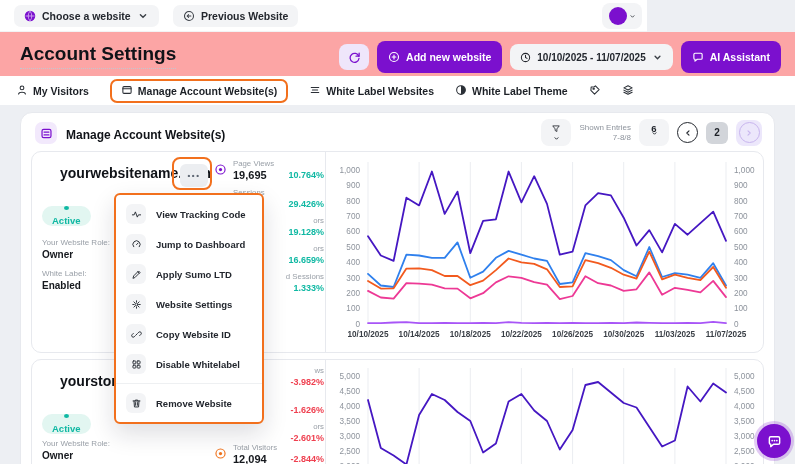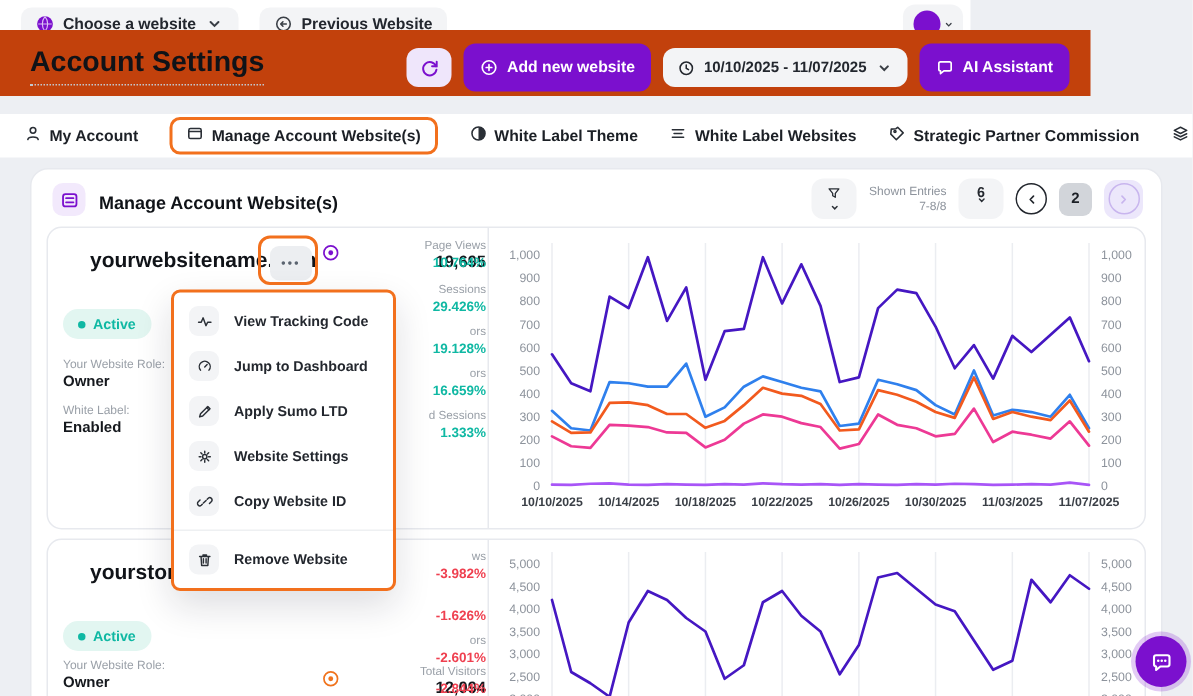--- a/index.html
+++ b/index.html
@@ -10,21 +10,21 @@
   
   .topbar { position:absolute; left:0; top:0; width:647px; height:32px; background:#fff; border-bottom:1px solid #f2f3f5; }
   .pill { position:absolute; top:5px; height:22px; display:flex; align-items:center; gap:6px;
     background:#f3f4f6; border-radius:7px; padding:0 10px; font-size:10.5px; font-weight:600; color:#23272e; cursor:pointer; }
   .pill svg, .tiny-svg { width:12px; height:12px; display:block; }
   .avatar-wrap { position:absolute; right:5px; top:3px; width:40px; height:26px; background:#f3f4f6; border-radius:8px;
     display:flex; align-items:center; justify-content:center; gap:2px; cursor:pointer; }
   .avatar { width:18px; height:18px; border-radius:50%; background:#7b10ce; }
 
   
-  .header { position:absolute; left:0; top:20px; width:727px; height:44px; background:#c2410c; }
+  .header { position:absolute; left:0; top:32px; width:795px; height:44px; background:#fca5a5; }
   .page-title { position:absolute; left:20px; top:11px; font-size:19px; font-weight:700; color:#101318;
     border-bottom:1.5px dotted #c2c7cf; padding-bottom:3px; }
   .hdr-right { position:absolute; right:14px; top:9px; display:flex; align-items:center; gap:8px; }
   .icon-btn { width:30px; height:26px; border-radius:8px; background:#efe6fb; color:#7b10ce;
     display:flex; align-items:center; justify-content:center; cursor:pointer; }
   .icon-btn svg { width:13px; height:13px; }
   .btn-purple { height:26px; border-radius:8px; background:#7b10ce; color:#fff; display:flex; align-items:center;
     gap:6px; padding:16px 11px; font-size:10.5px; font-weight:700; cursor:pointer; border:none; }
   .btn-purple svg { width:12px; height:12px; }
   .date-pill { height:26px; border-radius:8px; background:#f3f4f6; display:flex; align-items:center; gap:6px;
@@ -62,29 +62,29 @@
   .circle-btn.disabled { border-color:#c8b5ee; color:#c8b5ee; background:transparent; cursor:default; }
 
   
   .row-card { position:absolute; left:10px; width:733px; background:#fff; border:1px solid #e7e9ee; border-radius:10px; }
   .site-name { position:absolute; left:28px; top:13px; font-size:14px; font-weight:700; color:#101318; }
   .dots-btn { position:absolute; left:148px; top:12px; width:28px; height:23px; background:#eceef1; border-radius:6px;
     color:#5b6470; font-size:8px; letter-spacing:1.5px; display:flex; align-items:center; justify-content:center;
     font-weight:700; cursor:pointer; }
   .ann-box { position:absolute; border:2.5px solid #f2701d; border-radius:8px; pointer-events:none; z-index:60; }
   .badge { position:absolute; left:10px; top:54px; height:20px; display:inline-flex; align-items:center; gap:5px;
-    background:#e2f6f1; border-radius:10px; padding:0 10px; font-size:9.5px; font-weight:700; color:#0fb8a3; }
+    background:#e2f6f1; border-radius:10px; padding:0 10px; font-size:9.5px; font-weight:700; color:#0fb8a3;flex-direction:column; }
   .badge .dot { width:5px; height:5px; border-radius:50%; background:#0fb8a3; }
   .field { position:absolute; }
   .f-label { font-size:8px; color:#9aa0a8; }
   .f-value { font-size:10px; font-weight:700; color:#15181d; margin-top:2px; }
   .f-value.teal { color:#0fb8a3; }
 
   .stats { position:absolute; left:180px; top:0; width:112px; height:100%; }
-  .stat { position:absolute; left:0; width:112px;text-align:right; }
+  .stat { position:absolute; left:0; width:112px; }
   .s-icon { position:absolute; left:2px; top:3px; width:13px; height:13px; }
   .s-icon svg { width:13px; height:13px; }
   .s-icon.purple { color:#7b10ce; } .s-icon.orange { color:#f0731d; }
   .s-label { margin-left:21px; font-size:7.8px; color:#9aa0a8; white-space:nowrap; }
   .s-value { margin-left:21px; font-size:11px; font-weight:700; color:#15181d; margin-top:1px; }
   .s-frag { position:absolute; right:0; top:0; font-size:7.8px; color:#9aa0a8; }
   .s-pct { position:absolute; right:0; top:11px; font-size:9px; font-weight:700; }
   .s-pct.up { color:#0fb8a3; } .s-pct.down { color:#ef4050; }
 
   .chart-col { position:absolute; left:293px; top:0; width:440px; height:100%; border-left:1px solid #e7e9ee; overflow:hidden; }
@@ -179,48 +179,47 @@
       </button>
     </div>
   </div>
 
   <div class="tabs">
       <div class="tab ">
         <span><svg viewBox="0 0 16 16" fill="none" stroke="currentColor" stroke-width="1.4" stroke-linecap="round" stroke-linejoin="round">
             <circle cx="8" cy="5.2" r="2.5"></circle>
             <path d="M3.4 13.4c.6-3.1 8.6-3.1 9.2 0"></path>
           </svg></span>
-        <span>My Account</span>
+        <span>My Visitors</span>
       </div>
       <div class="tab hl">
         <span><svg viewBox="0 0 16 16" fill="none" stroke="currentColor" stroke-width="1.4" stroke-linecap="round" stroke-linejoin="round">
             <rect x="2.5" y="3.5" width="11" height="9" rx="1.5"></rect>
             <path d="M2.5 6.2h11"></path>
           </svg></span>
         <span>Manage Account Website(s)</span>
       </div>
       <div class="tab ">
         <span><svg viewBox="0 0 16 16" fill="none" stroke="currentColor" stroke-width="1.4" stroke-linecap="round" stroke-linejoin="round">
+            <path d="M3 4.6h10M4.5 8h7M3 11.4h10"></path>
+          </svg></span>
+        <span>White Label Websites</span>
+      </div>
+      <div class="tab ">
+        <span><svg viewBox="0 0 16 16" fill="none" stroke="currentColor" stroke-width="1.4" stroke-linecap="round" stroke-linejoin="round">
             <circle cx="8" cy="8" r="5.8"></circle>
             <path d="M8 2.2a5.8 5.8 0 0 1 0 11.6z" fill="currentColor" stroke="none"></path>
           </svg></span>
         <span>White Label Theme</span>
-      </div>
-      <div class="tab ">
-        <span><svg viewBox="0 0 16 16" fill="none" stroke="currentColor" stroke-width="1.4" stroke-linecap="round" stroke-linejoin="round">
-            <path d="M3 4.6h10M4.5 8h7M3 11.4h10"></path>
-          </svg></span>
-        <span>White Label Websites</span>
       </div>
       <div class="tab ">
         <span><svg viewBox="0 0 16 16" fill="none" stroke="currentColor" stroke-width="1.4" stroke-linecap="round" stroke-linejoin="round">
             <path d="M8.6 2.5l4.9 4.9-6.1 6.1-4.9-4.9.4-4.5 4.2-.4z"></path>
             <circle cx="6.2" cy="6.2" r=".9"></circle>
           </svg></span>
-        <span>Strategic Partner Commission</span>
       </div>
       <div class="tab ">
         <span><svg viewBox="0 0 16 16" fill="none" stroke="currentColor" stroke-width="1.4" stroke-linecap="round" stroke-linejoin="round">
             <path d="M8 2.4l5.5 2.8L8 8 2.5 5.2z"></path>
             <path d="M2.5 8.2L8 10.9l5.5-2.7M2.5 11L8 13.7 13.5 11"></path>
           </svg></span>
       </div>
     </div>
 
   <div class="panel">
@@ -460,20 +459,31 @@
         <span class="mi-label">Website Settings</span>
       </div>
       <div class="menu-item">
         <span class="mi-icon">
           <svg viewBox="0 0 16 16" fill="none" stroke="currentColor" stroke-width="1.4" stroke-linecap="round" stroke-linejoin="round">
             <path d="M6.7 9.3l2.6-2.6M5.6 10.4l-1 1a2.2 2.2 0 0 1-3.1-3.1l1.9-1.9M10.4 5.6l1-1a2.2 2.2 0 0 1 3.1 3.1l-1.9 1.9"></path>
           </svg>
         </span>
         <span class="mi-label">Copy Website ID</span>
       </div>
+      <div class="menu-item">
+        <span class="mi-icon">
+          <svg viewBox="0 0 16 16" fill="none" stroke="currentColor" stroke-width="1.4" stroke-linecap="round" stroke-linejoin="round">
+            <rect x="2.8" y="2.8" width="4.2" height="4.2" rx="1"></rect>
+            <rect x="9" y="2.8" width="4.2" height="4.2" rx="1"></rect>
+            <rect x="2.8" y="9" width="4.2" height="4.2" rx="1"></rect>
+            <rect x="9" y="9" width="4.2" height="4.2" rx="1"></rect>
+          </svg>
+        </span>
+        <span class="mi-label">Disable Whitelabel</span>
+      </div>
       <div class="menu-sep"></div>
       <div class="menu-item">
         <span class="mi-icon">
           <svg viewBox="0 0 16 16" fill="none" stroke="currentColor" stroke-width="1.4" stroke-linecap="round" stroke-linejoin="round">
             <path d="M3 4.3h10M6.3 4.3V3h3.4v1.3M4.4 4.3l.6 8.7h6l.6-8.7M6.7 6.6v4M9.3 6.6v4"></path>
           </svg>
         </span>
         <span class="mi-label">Remove Website</span>
       </div>
     </div>

